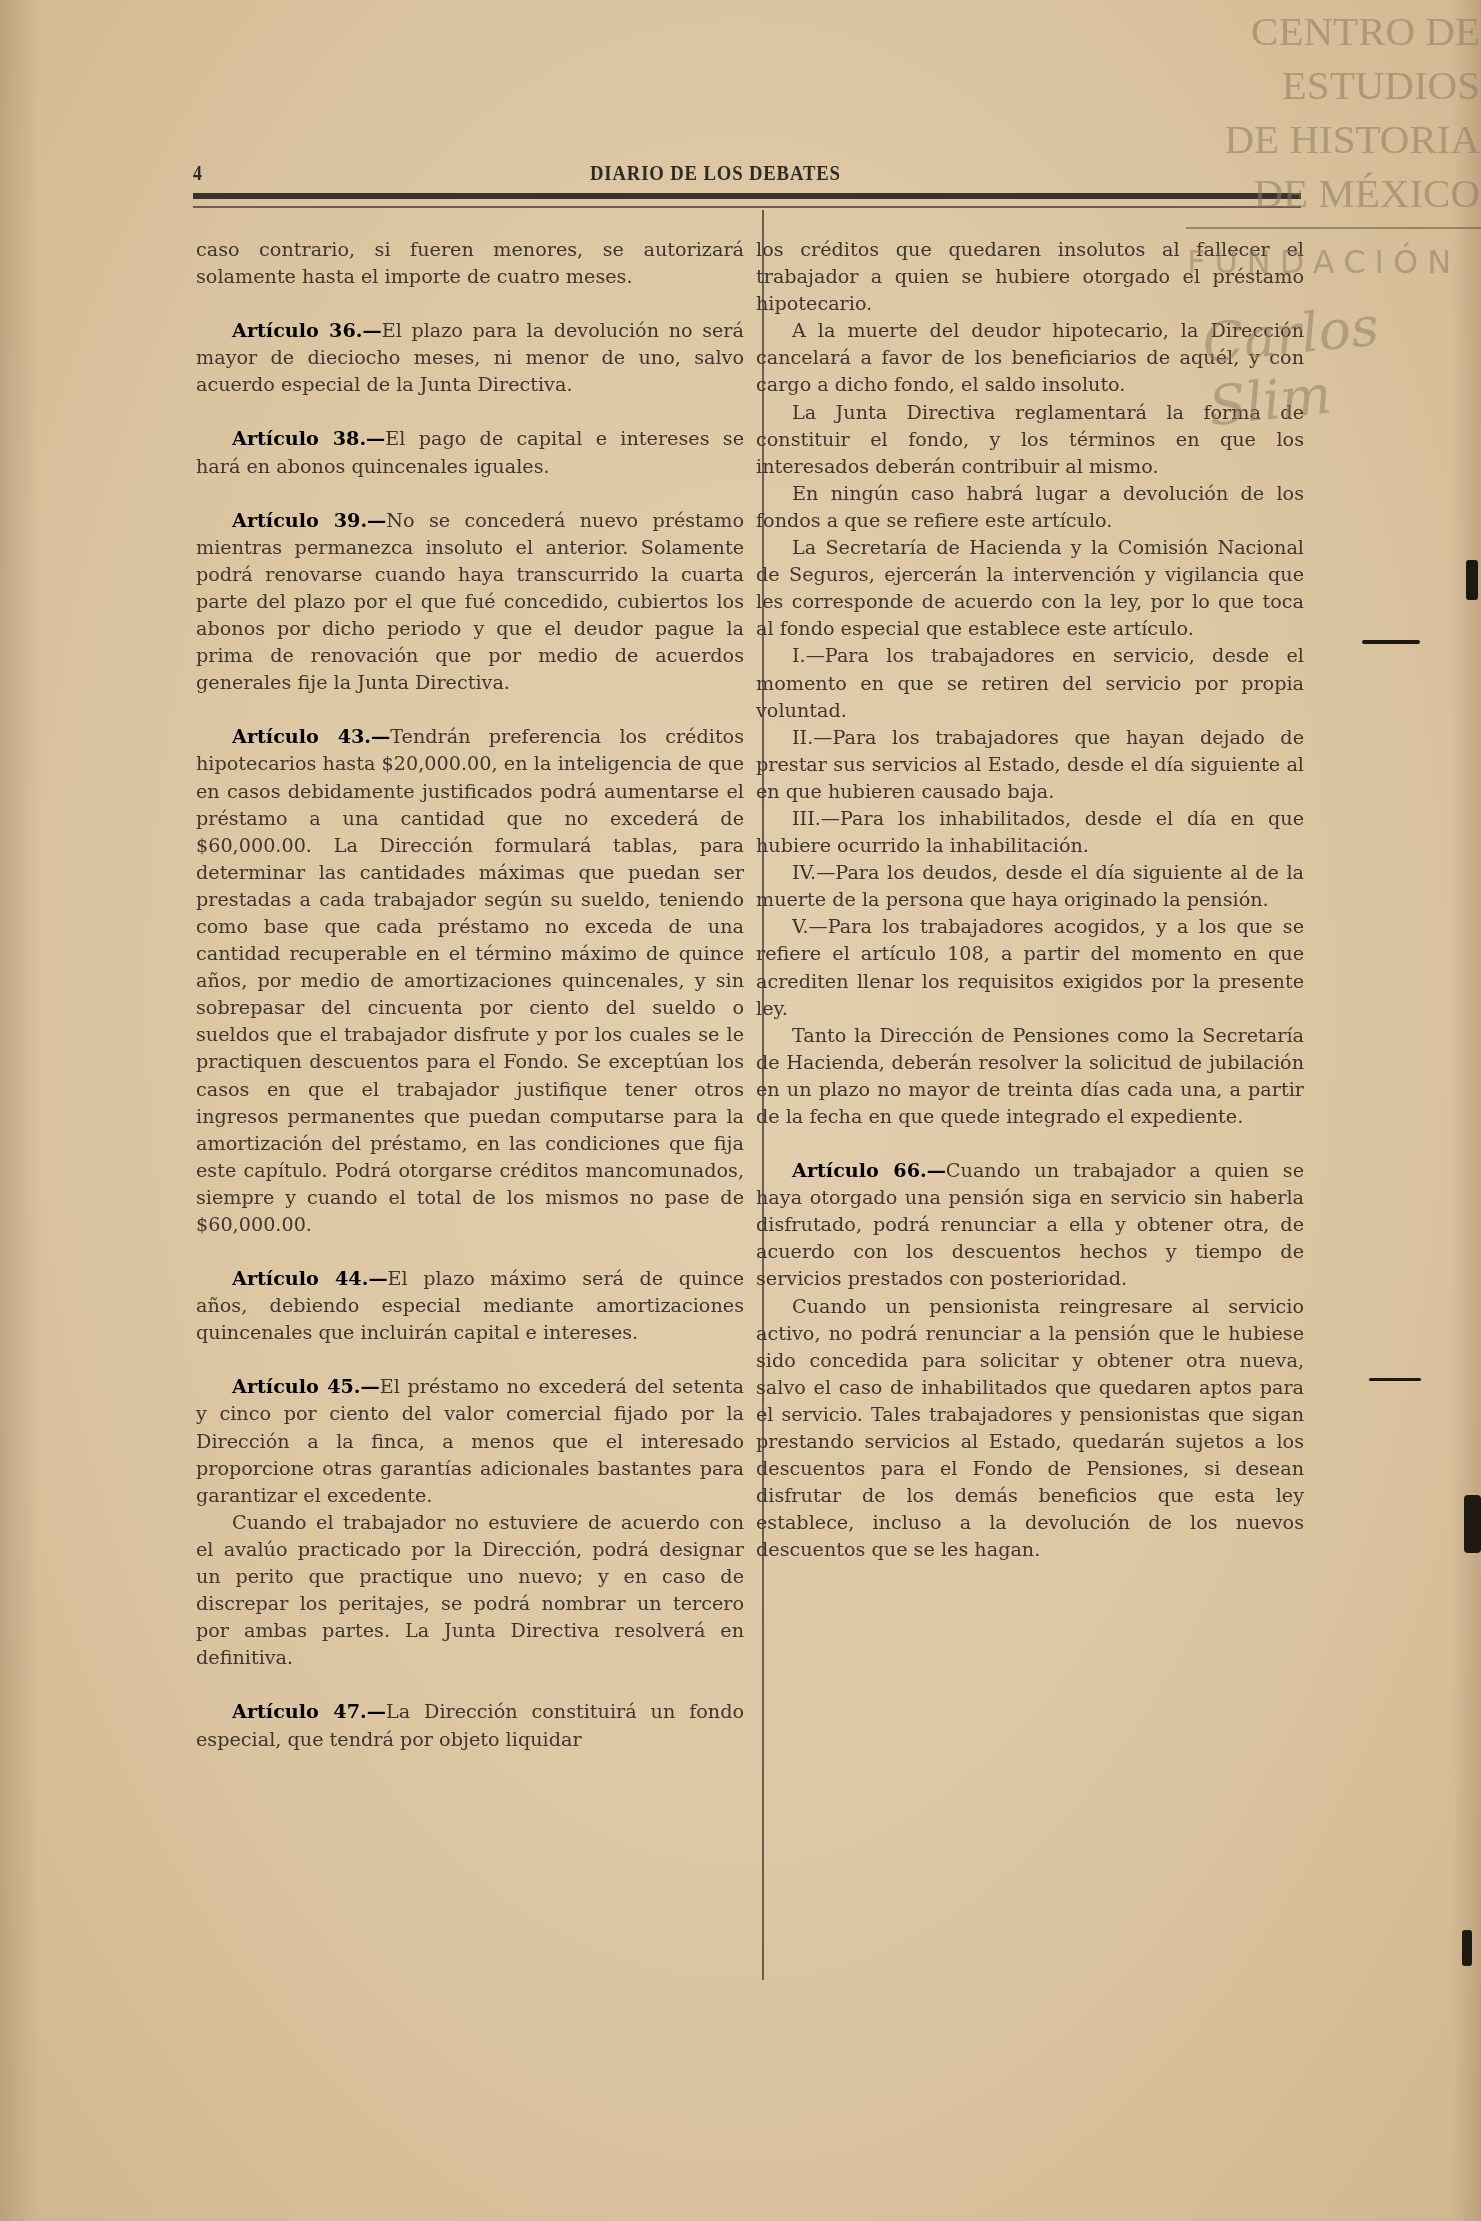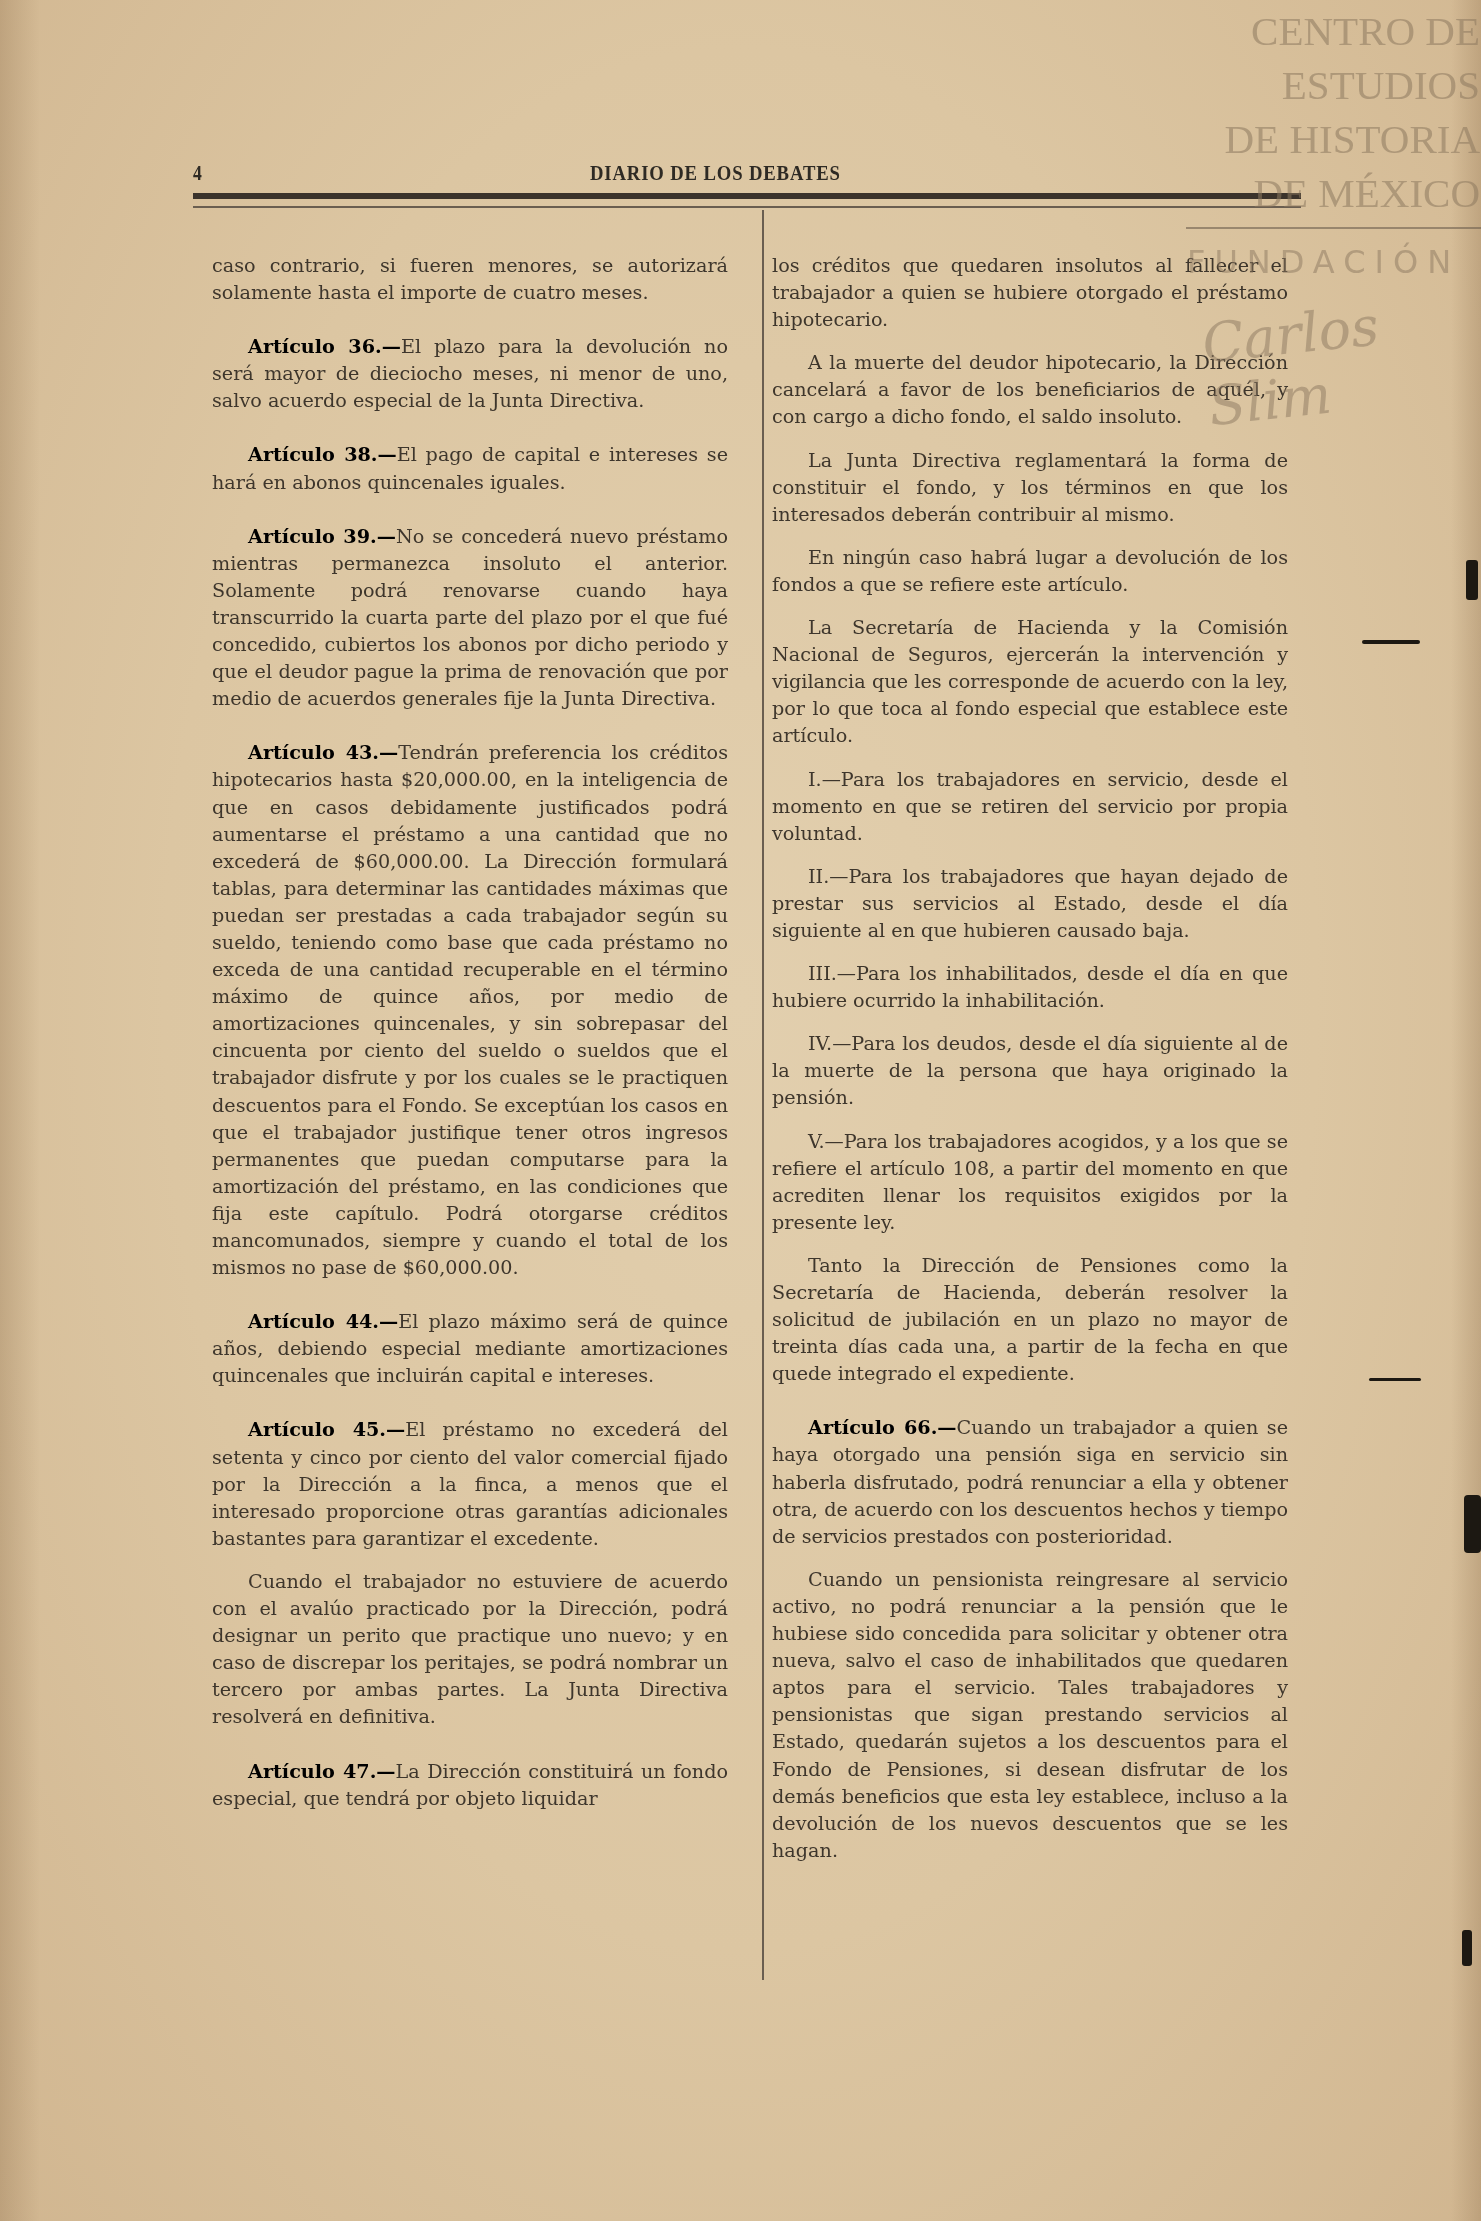--- a/index.html
+++ b/index.html
@@ -17,21 +17,21 @@
   .header { position:absolute; left:193px; top:160px; width:1108px; height:30px; }
   .page-num { position:absolute; left:0; top:0; font-family:"Liberation Serif", serif; font-weight:bold; font-size:22px; color:#2e2a24; transform:scaleX(0.8); transform-origin:left; }
   .paper-title { position:absolute; left:397px; top:0; font-family:"Liberation Serif", serif; font-weight:bold; font-size:22px; letter-spacing:1px; color:#2e2a24; transform:scaleX(0.85); transform-origin:left; white-space:nowrap; }
   .rule-thick { position:absolute; left:193px; top:193px; width:1108px; height:6px; background:#3b332b; }
   .rule-thin { position:absolute; left:193px; top:206px; width:1108px; height:2px; background:#6a5e50; }
   .col-divider { position:absolute; left:762px; top:210px; width:2px; height:1770px; background:#6a5e50; }
 
   .column { position:absolute; top:236px; width:548px; font-size:19.2px; line-height:27.1px; text-align:justify; }
   .col-left { left:196px; }
   .col-right { left:756px; }
-  .column p { margin:16px; }
+  .column p { margin:0; }
   .column p.ind { text-indent:36px; }
   .column p.gap { margin-top:27px; }
   .art-label { font-weight:bold; color:#000000; }
 
   .watermark { position:absolute; left:1180px; top:4px; width:300px; text-align:right;
     font-family:"Liberation Serif", serif; font-size:41px; line-height:54px; color:rgba(140,120,95,0.55); }
   .wm-line { display:block; }
   .wm-rule { position:absolute; left:1186px; top:227px; width:295px; height:2px; background:rgba(110,95,78,0.6); }
   .wm-fundacion { position:absolute; left:1187px; top:243px; font-family:"DejaVu Sans", sans-serif; font-size:32px; letter-spacing:9px; color:rgba(140,120,95,0.5); }
   .wm-signature { position:absolute; left:1205px; top:298px; font-family:"DejaVu Serif", serif; font-style:italic; font-size:54px; color:rgba(140,120,95,0.5); transform:rotate(-6deg); }

